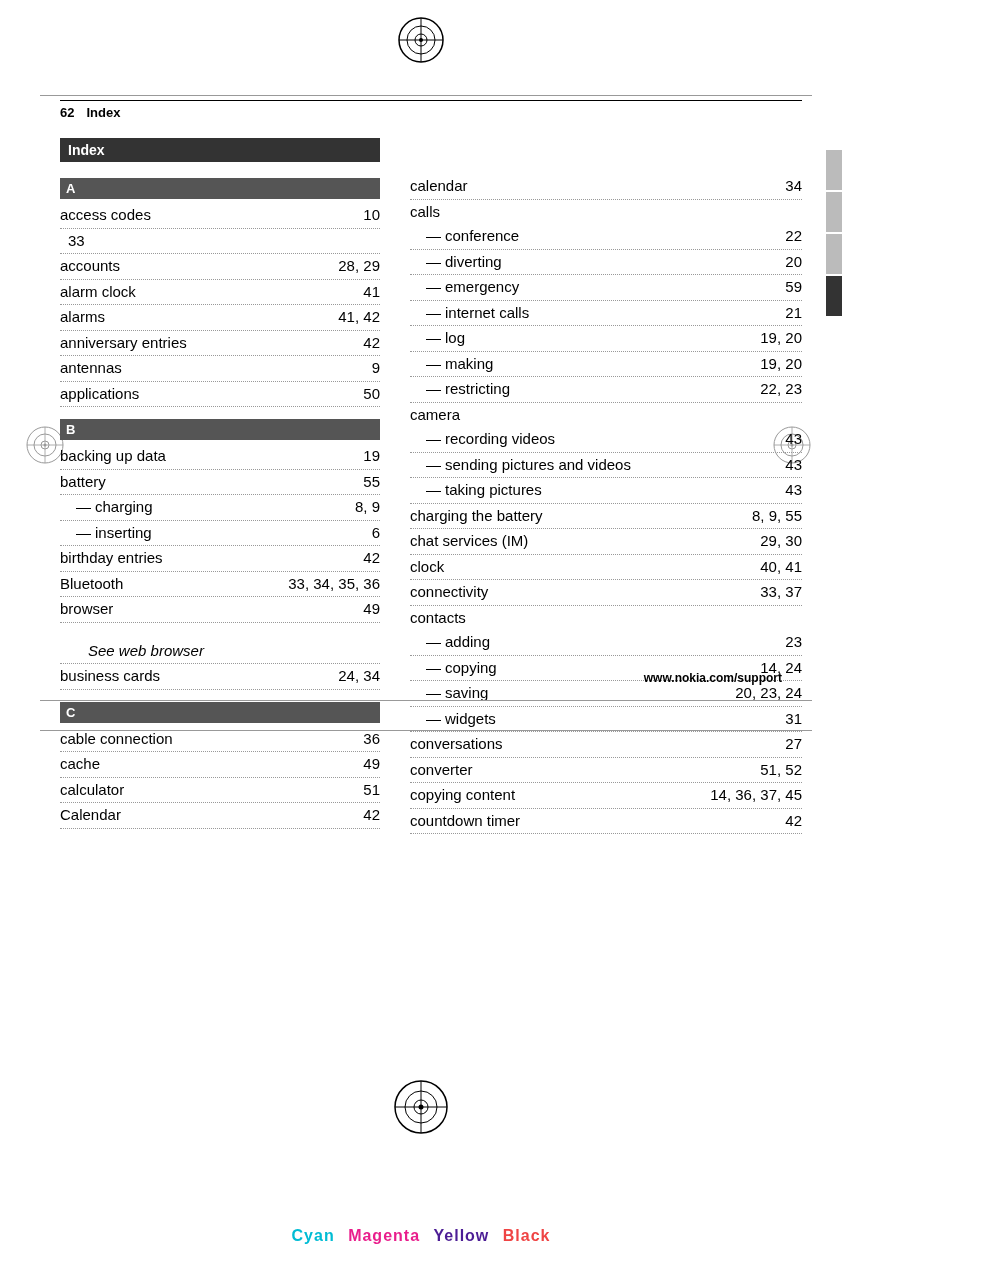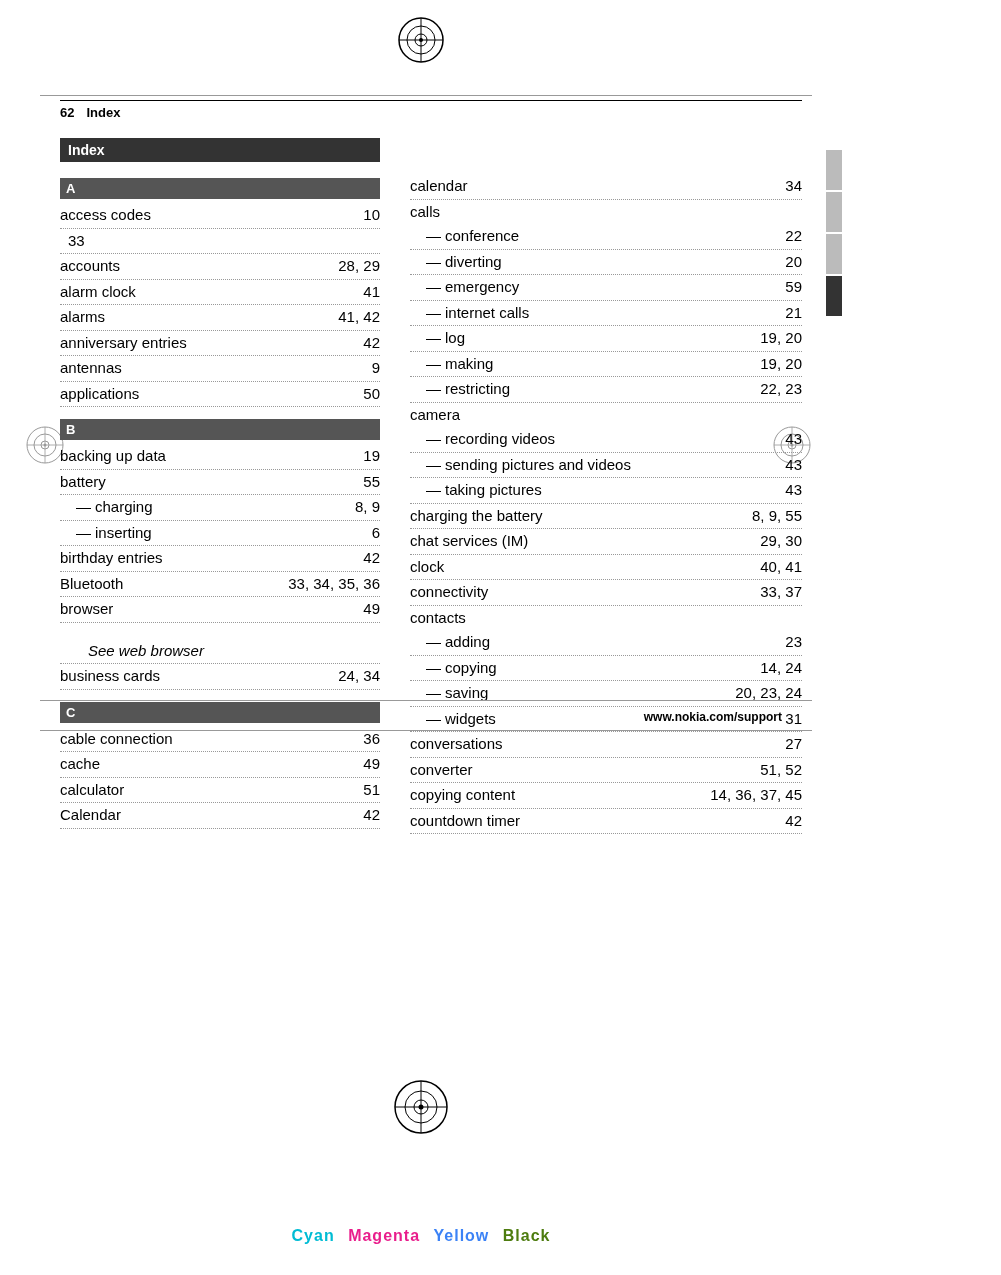--- a/index.html
+++ b/index.html
@@ -143,22 +143,22 @@
       transform: translateX(-50%);
       display: flex;
       gap: 0;
       font-size: 16px;
       font-weight: bold;
       letter-spacing: 1px;
     }
 
     .cyan-text { color: #00bcd4; }
     .magenta-text { color: #e91e8c; }
-    .yellow-text { color: #3b82f6; }
-    .black-text { color: #4d7c0f; }
+    .yellow-text { color: #4c1d95; }
+    .black-text { color: #ef4444; }
 
     
     .support-url {
       position: absolute;
       right: 60px;
       font-size: 12px;
       font-weight: bold;
     }
 
     
@@ -462,21 +462,21 @@
           <span class="entry-label">countdown timer</span>
           <span class="entry-value">42</span>
         </div>
 
       </div>
     </div>
   </div>
 
   <div class="h-line" style="top: 700px;"></div>
 
-  <div class="support-url" style="top: 710px;">www.nokia.com/support</div>
+  <div class="support-url" style="top: 671px;">www.nokia.com/support</div>
 
   <div class="h-line" style="top: 730px;"></div>
 
   <div class="bottom-circle">
     <svg width="70" height="70" viewBox="0 0 70 70" xmlns="http://www.w3.org/2000/svg">
       <circle cx="35" cy="35" r="26" fill="none" stroke="#000" stroke-width="1.5"></circle>
       <circle cx="35" cy="35" r="16" fill="none" stroke="#000" stroke-width="1"></circle>
       <circle cx="35" cy="35" r="7" fill="none" stroke="#000" stroke-width="1"></circle>
       <circle cx="35" cy="35" r="2.5" fill="#000"></circle>
       <line x1="35" y1="9" x2="35" y2="61" stroke="#000" stroke-width="1"></line>

